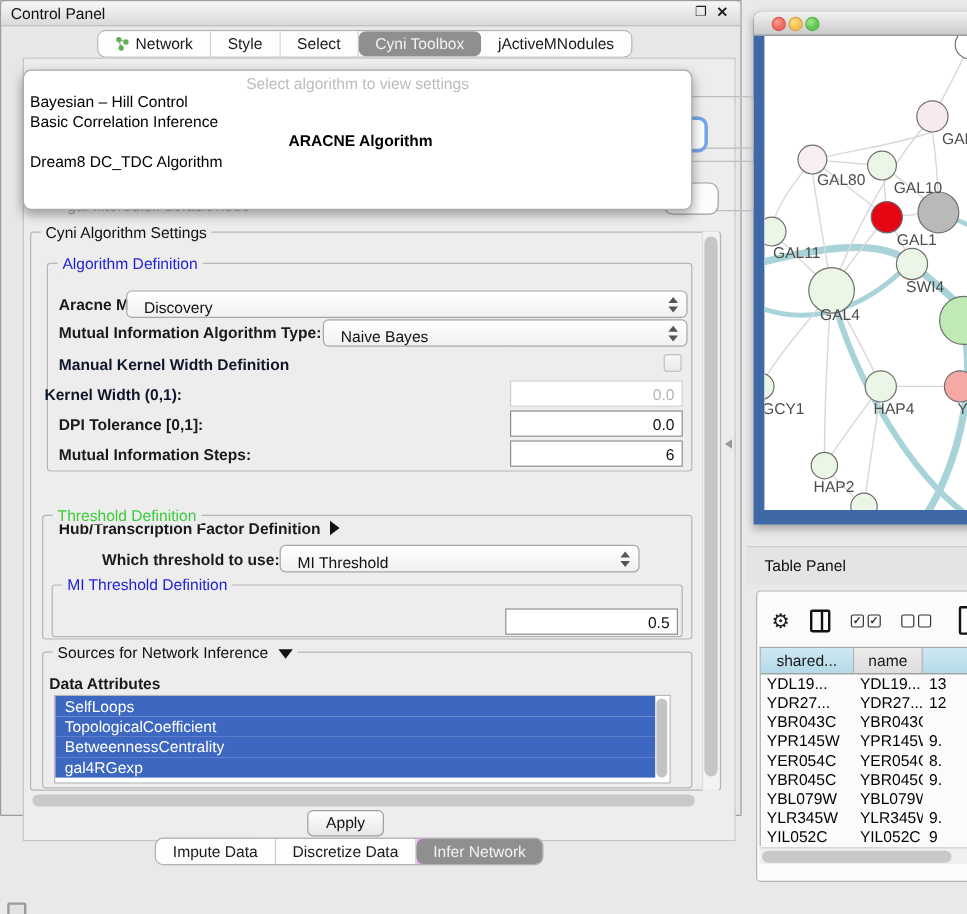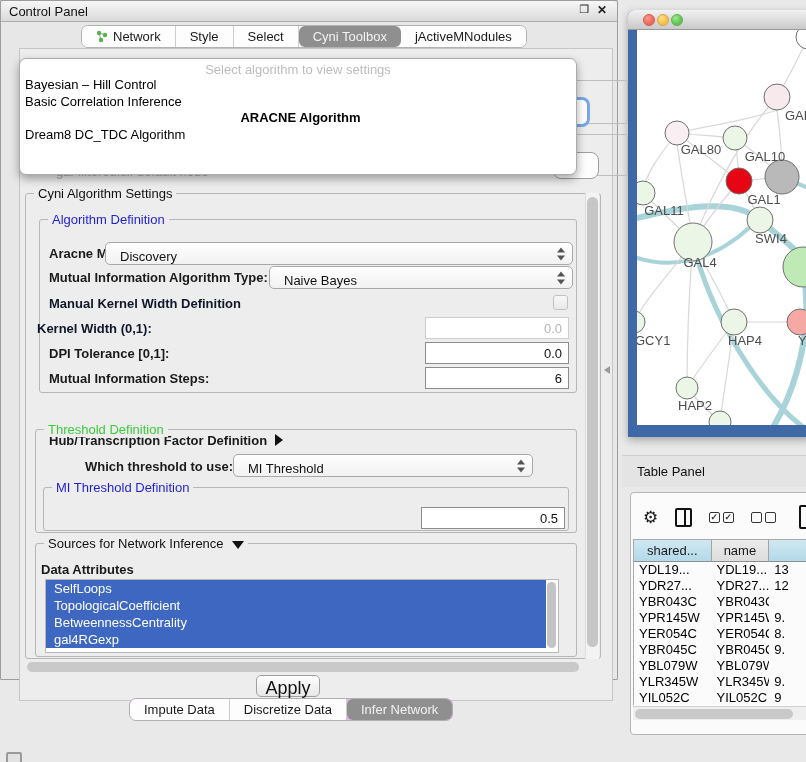--- a/index.html
+++ b/index.html
@@ -55,21 +55,21 @@
   #attr-list { position:absolute; left:44px; top:578px; width:514px; height:74px; background:#ffffff; border:1px solid #b8b8b8; overflow:hidden; }
   .attr-item { height:17px; line-height:17px; padding-left:8px; color:#ffffff; font-size:13px; margin-right:12px; }
   #attr-vscroll { position:absolute; right:2px; top:2px; width:9px; height:66px; background:#c4c4c4; border-radius:5px; }
 
   
   #settings-vscroll-track { position:absolute; left:584px; top:192px; width:14px; height:466px; background:#f3f3f3; border-left:1px solid #dddddd; }
   #settings-vscroll-thumb { position:absolute; left:1px; top:4px; width:11px; height:450px; background:#c6c6c6; border-radius:6px; }
   #settings-hscroll-thumb { position:absolute; left:26px; top:661px; width:552px; height:10px; background:#c9c9c9; border-radius:5px; }
 
   
-  #apply-button { position:absolute; left:255px; top:674px; width:64px; height:22px; background:linear-gradient(#fefefe,#e7e7e7); border:1px solid #a0a0a0; border-radius:5px; text-align:center; font-size:18px; padding-top:2px; }
+  #apply-button { position:absolute; left:255px; top:674px; width:64px; height:22px; background:linear-gradient(#fefefe,#e7e7e7); border:1px solid #a0a0a0; border-radius:5px; text-align:center; font-size:13px; padding-top:2px; }
   #bottom-tabs { position:absolute; left:128px; top:697px; height:23px; display:flex; background:#f0abfc; border:1px solid #b0b0b0; border-radius:7px; overflow:hidden; }
 
   
   #divider-arrow { position:absolute; left:604px; top:366px; width:0; height:0; border-top:4px solid transparent; border-bottom:4px solid transparent; border-right:6px solid #9a9a9a; }
 
   
   #network-window { position:absolute; left:628px; top:10px; width:184px; height:427px; background:#3e68a6; border-radius:6px 0 0 0; box-shadow:0 3px 8px rgba(0,0,0,0.3); }
   #nw-titlebar { position:absolute; left:0; top:0; width:100%; height:20px; background:linear-gradient(#f2f2f2,#c9c9c9); border-radius:6px 0 0 0; border-bottom:1px solid #9a9a9a; }
   .traffic { position:absolute; top:4px; width:12px; height:12px; border-radius:50%; }
   #tl-red { left:15px; background:radial-gradient(circle at 35% 30%, #ff9a8f, #ec6a5e 60%); border:1px solid #d5564c; }

